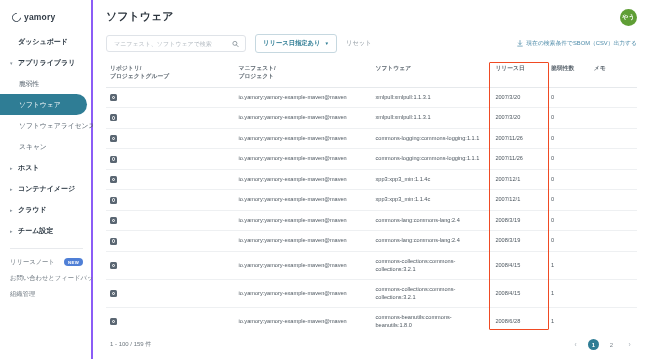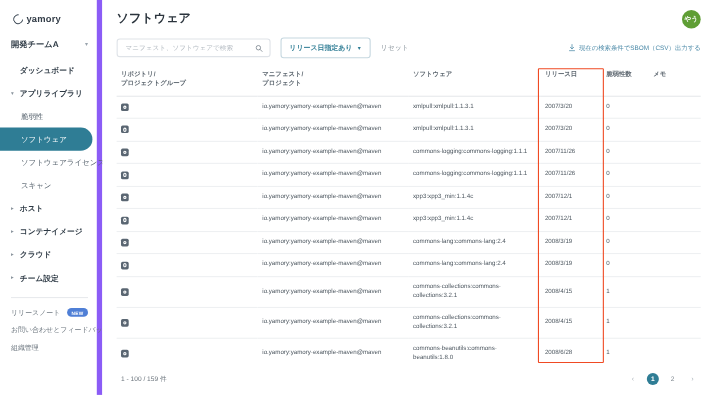--- a/index.html
+++ b/index.html
@@ -7,21 +7,21 @@
     width: 650px; height: 359px;
     font-family: "Liberation Sans", "DejaVu Sans", sans-serif;
     background: #ffffff; overflow: hidden;
     -webkit-font-smoothing: antialiased;
   }
   .app { display: flex; width: 650px; height: 359px; }
 
   
   .sidebar {
     width: 93px; height: 359px; background: #ffffff;
-    border-right: 5px solid #8b5cf6;
+    border-right: 2px solid #8b5cf6;
     display: flex; flex-direction: column;
     padding-top: 8px; flex: 0 0 93px;
   }
   .brand { display: flex; align-items: center; gap: 3px; padding: 4px 0 9px 12px; }
   .brand-mark {
     width: 9px; height: 9px; border-radius: 50%;
     border: 1.6px solid #3f4b57; border-right-color: transparent;
     transform: rotate(-40deg);
   }
   .brand-name { font-size: 8.5px; font-weight: bold; color: #323c47; letter-spacing: .2px; }
@@ -162,24 +162,20 @@
 
 <div class="app">
 
   <aside class="sidebar">
 
     <div class="brand">
       <span class="brand-mark"></span>
       <span class="brand-name">yamory</span>
     </div>
 
-    <div class="team-row">
-      <span class="team-name">開発チームA</span>
-      <span class="caret">▾</span>
-    </div>
 
     <nav class="nav">
       <div class="nav-item">
         <span class="tri"></span>
         <span>ダッシュボード</span>
       </div>
       <div class="nav-item">
         <span class="tri open">▾</span>
         <span>アプリライブラリ</span>
       </div>

